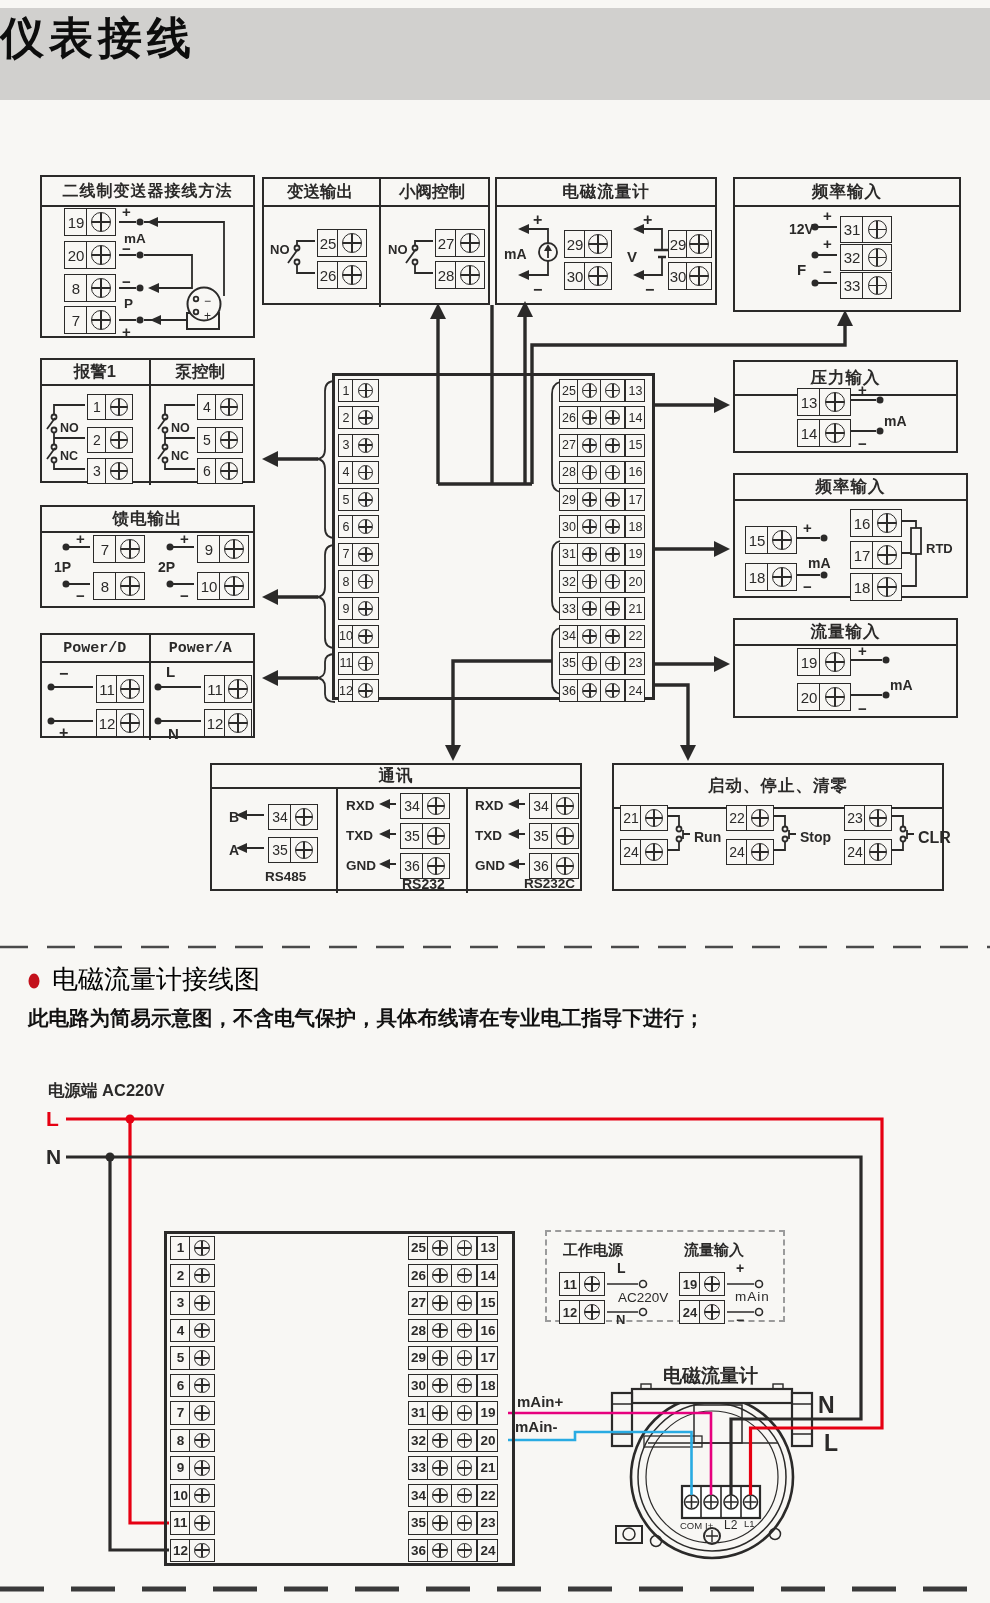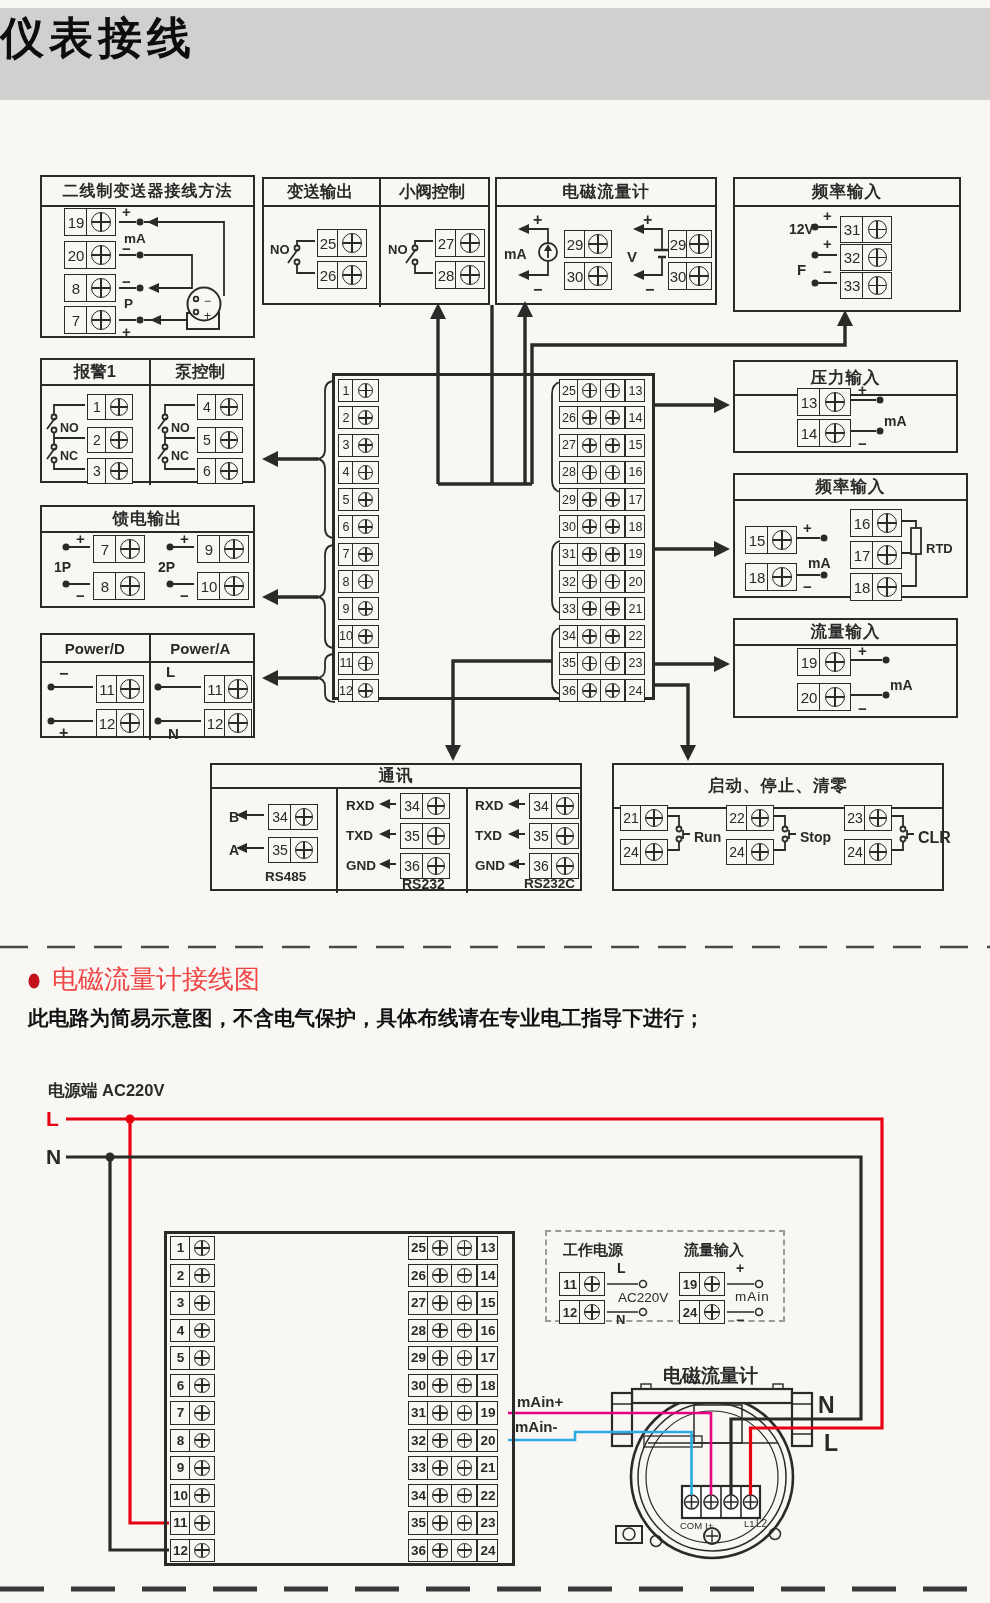--- a/index.html
+++ b/index.html
@@ -18,21 +18,21 @@
 .b{font-weight:bold}
 .term{position:absolute;display:inline-flex;z-index:2}
 .tcol .term{position:static;display:inline-flex}
 .tnum{width:var(--nw,24px);height:var(--h,28px);border:1.8px solid #2b2a29;background:#f8f7f4;display:flex;align-items:center;justify-content:center;font-size:var(--fs,15px);font-weight:var(--fw,normal)}
 .tscrew{width:var(--sw,30px);height:var(--h,28px);border:1.8px solid #2b2a29;margin-left:-1.8px;background:#f8f7f4;display:flex;align-items:center;justify-content:center}
 .screw{display:block;width:calc(var(--h,28px) - 8px);height:calc(var(--h,28px) - 8px);border:1.7px solid #2b2a29;border-radius:50%;position:relative}
 .screw::before{content:"";position:absolute;top:0;bottom:0;left:50%;width:1.7px;margin-left:-.85px;background:#2b2a29}
 .screw::after{content:"";position:absolute;left:0;right:0;top:50%;height:1.7px;margin-top:-.85px;background:#2b2a29}
 .tcol{position:absolute;display:flex;flex-direction:column;z-index:2}
 .dashedbox{position:absolute;border:2px dashed #9b9b9b;z-index:2}
-.mono{font-family:Liberation Sans, sans-serif}
+.mono{font-family:Liberation Mono, monospace}
 </style>
 </head>
 <body>
 
 <svg id="wires" width="990" height="1603" viewBox="0 0 990 1603">
 <g stroke="#2b2a29" fill="none" stroke-width="1.8">
 
   <path d="M119,222 H136 M119,255 H136 M119,288 H136 M119,320 H136"></path>
   <path d="M144,222 H224 V296 M144,255 H192 V288 H152 M144,320 H187"></path>
   <rect x="187" y="313" width="32" height="16" stroke-width="2"></rect>
@@ -874,21 +874,21 @@
     </span>
   <span class="term" style="left:230px;top:74px">
       <span class="tnum">24</span>
       <span class="tscrew">
         <span class="screw"></span>
       </span>
     </span>
   <span class="lbl b" style="left:304px;top:65px;font-size:16px">CLR</span>
 </div>
 
-<span class="lbl" style="left:52px;top:966px;font-size:26px;color:#ef4444;z-index:2">电磁流量计接线图</span>
+<span class="lbl" style="left:52px;top:966px;font-size:26px;color:#000000;z-index:2">电磁流量计接线图</span>
 <span class="lbl b" style="left:28px;top:1008px;font-size:20.5px;color:#111;z-index:2">此电路为简易示意图，不含电气保护，具体布线请在专业电工指导下进行；</span>
 <span class="lbl b" style="left:48px;top:1082px;font-size:16.5px;z-index:2">电源端 AC220V</span>
 <span class="lbl b" style="left:46px;top:1108px;font-size:21px;color:#e60012;z-index:2">L</span>
 <span class="lbl b" style="left:46px;top:1146px;font-size:21px;z-index:2">N</span>
 
 <div class="box" style="left:164px;top:1231px;width:351px;height:335px;border-width:3px"></div>
 <div class="tcol" style="left:170px;top:1236px;gap:4px;--nw:21px;--sw:26px;--h:23.5px;--fs:13.5px;--fw:bold">
     <span class="term">
       <span class="tnum">1</span>
       <span class="tscrew">
@@ -1120,14 +1120,14 @@
   </span>
 <span class="lbl b" style="left:736px;top:1261px;font-size:14px;z-index:2">+</span>
 <span class="lbl" style="left:735px;top:1290px;font-size:13.5px;letter-spacing:1px;z-index:2">mAin</span>
 <span class="lbl b" style="left:736px;top:1313px;font-size:14px;z-index:2">−</span>
 
 <span class="lbl b" style="left:663px;top:1366px;font-size:19px;z-index:2">电磁流量计</span>
 <span class="lbl b" style="left:818px;top:1394px;font-size:23px;z-index:2">N</span>
 <span class="lbl b" style="left:824px;top:1432px;font-size:23px;z-index:2">L</span>
 <span class="lbl" style="left:680px;top:1521px;font-size:9.5px;z-index:2">COM</span>
 <span class="lbl" style="left:705px;top:1521px;font-size:9.5px;z-index:2">I+</span>
-<span class="lbl" style="left:756px;top:1519px;font-size:10px;z-index:2">L2</span>
+<span class="lbl" style="left:724px;top:1519px;font-size:12px;z-index:2">L2</span>
 <span class="lbl" style="left:744px;top:1519px;font-size:9.5px;z-index:2">L1</span>
 
 </body></html>

